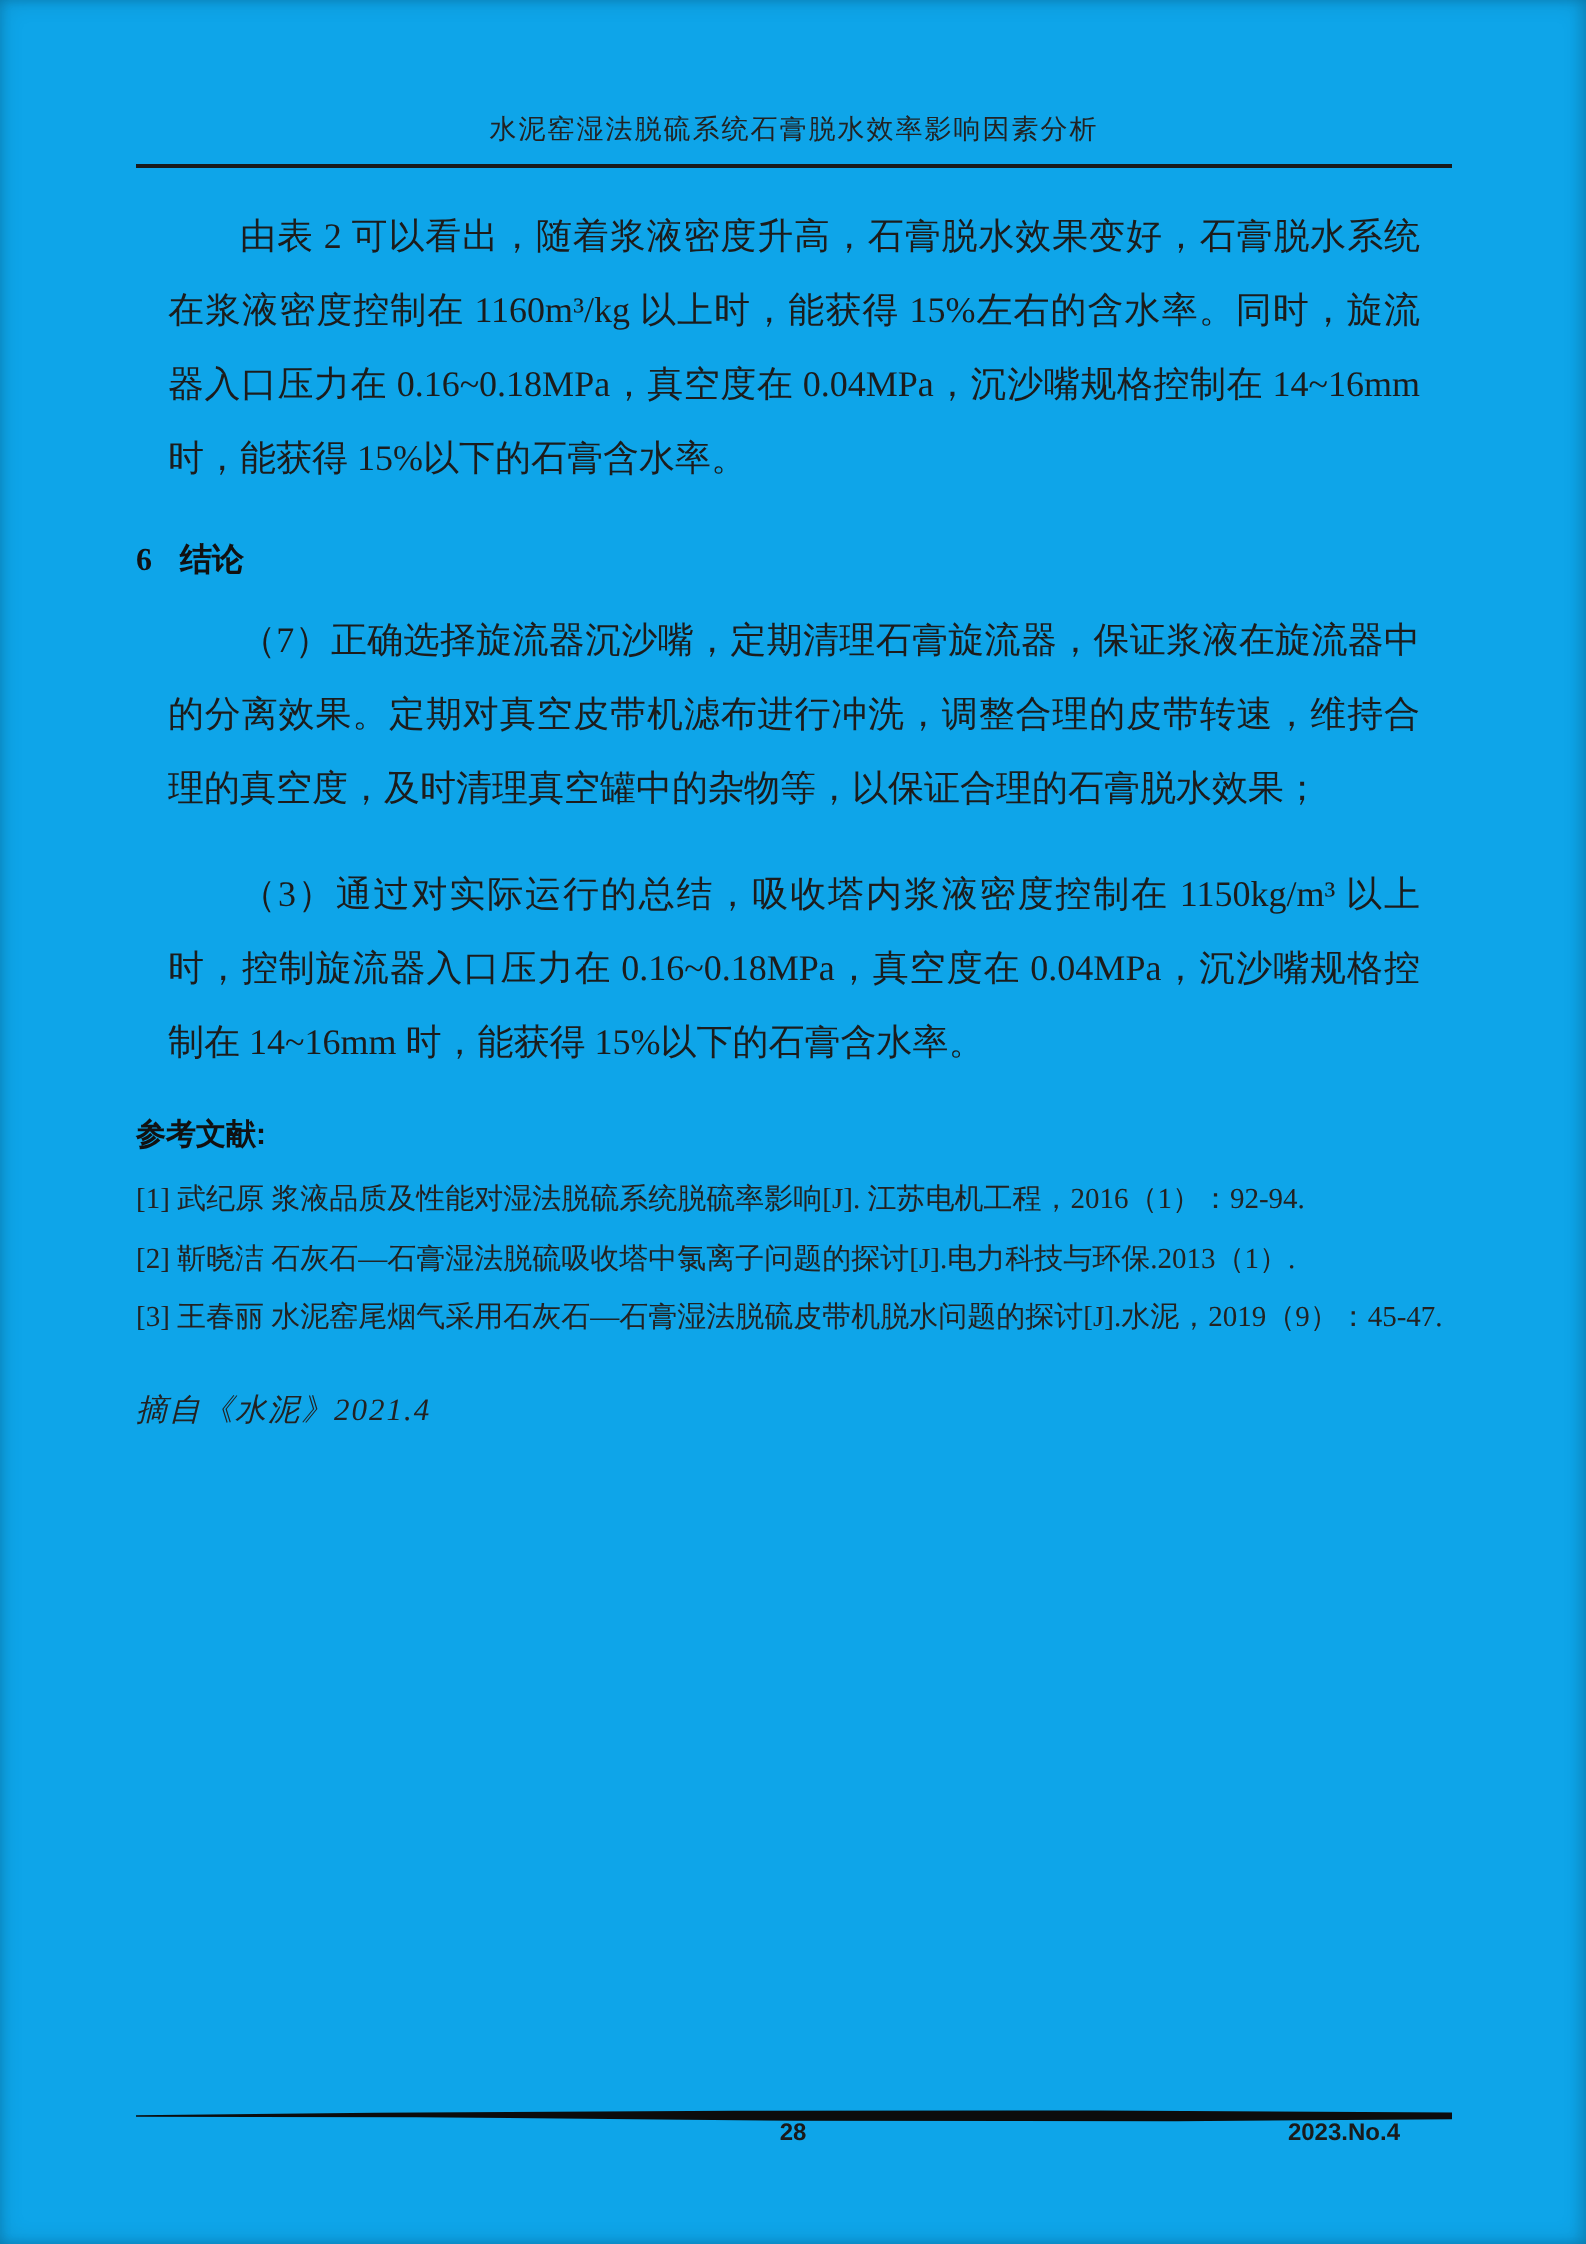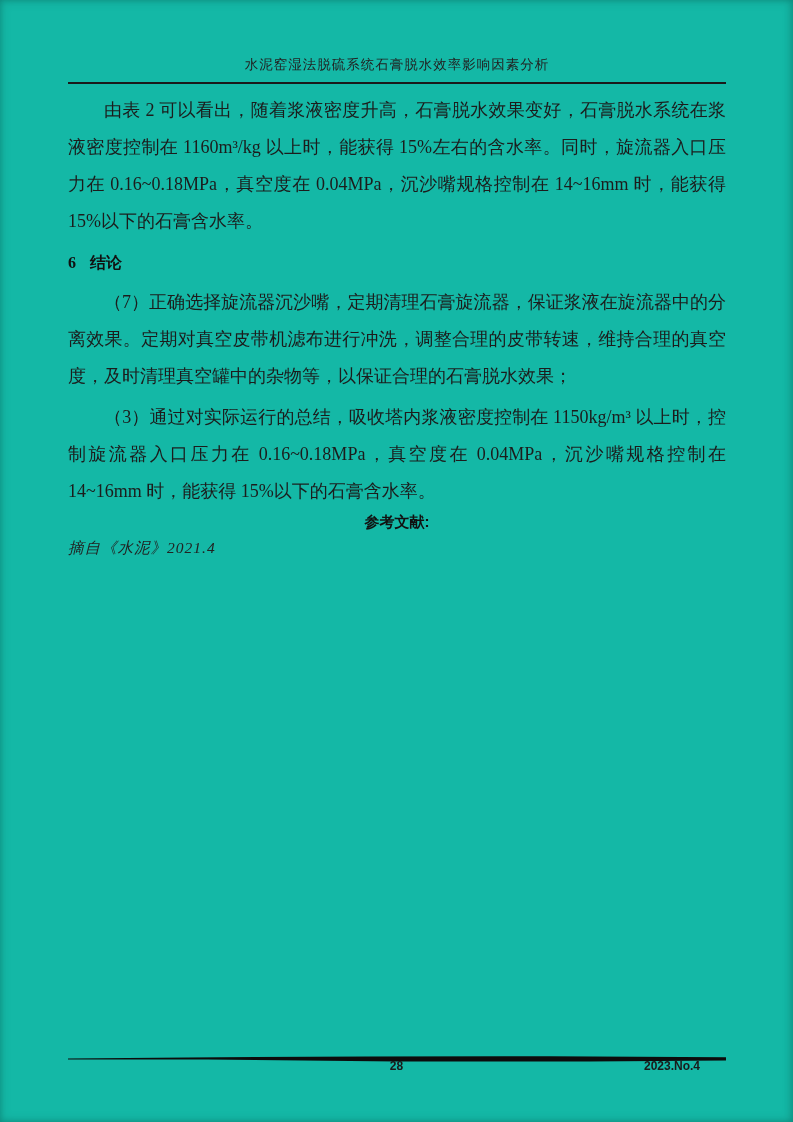--- a/index.html
+++ b/index.html
@@ -1,20 +1,20 @@
 <!DOCTYPE html>
 <html><head>
 <meta charset="utf-8">
 <style>
   html,body{margin:0;padding:0;background:#fff;}
   .page{
     position:relative;
     width:793px;height:1122px;
     margin:0 auto;
-    background:#14b8a6;
+    background:#0ea5e9;
     box-shadow:inset 0 0 12px rgba(0,0,0,0.14), inset -3px 0 6px rgba(0,0,0,0.10), inset 2px 0 4px rgba(0,0,0,0.08);
     overflow:hidden;
     font-family:"Liberation Serif","DejaVu Serif",serif;
     color:#1c1c1c;
   }
   .content{
     position:absolute;left:68px;top:0;width:658px;
   }
   .running-title{
     padding-top:56px;
@@ -27,56 +27,55 @@
     margin-top:8px;
     border:0;border-top:2px solid #1a1a1a;
     height:0;
   }
   .body-text{
     font-size:18px;
     line-height:37px;
     text-align:justify;
   }
   .body-text p{
-    margin:0;
+    margin:16px;
     text-indent:2em;
   }
   .para-first{margin-top:3px;}
   .section-heading{
     margin:6px 0 2px 0;
     font-size:16px;
     line-height:34px;
     font-weight:bold;
     font-family:"Liberation Sans","DejaVu Sans",sans-serif;
     color:#111;
   }
   .section-heading .h-num{
     font-family:"Liberation Serif","DejaVu Serif",serif;
     margin-right:14px;
   }
   .conclusion{margin-top:4px !important;}
   .references{
-    text-align:center;
   }
   .ref-heading{
     font-size:15px;
     font-weight:bold;
     line-height:24px;
     font-family:"Liberation Sans","DejaVu Sans",sans-serif;
     color:#111;
   }
   .ref-list{
     margin-top:6px;
     font-size:14.5px;
     line-height:29.5px;
     color:#222;
   }
   .ref-item{white-space:nowrap;}
   .source-note{
-    margin-top:4px;
+    margin-top:20px;
     font-size:15.5px;
     font-style:italic;
     letter-spacing:1px;
     color:#222;
   }
   .footer-rule-wrap{
     position:absolute;
     left:68px;top:1049px;width:658px;height:7px;
   }
   .footer-row{
@@ -107,20 +106,25 @@
       <div class="section-heading">
         <span class="h-num">6</span><span>结论</span>
       </div>
 
       <p class="conclusion">（7）正确选择旋流器沉沙嘴，定期清理石膏旋流器，保证浆液在旋流器中的分离效果。定期对真空皮带机滤布进行冲洗，调整合理的皮带转速，维持合理的真空度，及时清理真空罐中的杂物等，以保证合理的石膏脱水效果；</p>
       <p class="conclusion">（3）通过对实际运行的总结，吸收塔内浆液密度控制在 1150kg/m³ 以上时，控制旋流器入口压力在 0.16~0.18MPa，真空度在 0.04MPa，沉沙嘴规格控制在 14~16mm 时，能获得 15%以下的石膏含水率。</p>
     </div>
 
     <div class="references">
       <div class="ref-heading">参考文献:</div>
+      <div class="ref-list">
+        <div class="ref-item">[1] 武纪原  浆液品质及性能对湿法脱硫系统脱硫率影响[J]. 江苏电机工程，2016（1）：92-94.</div>
+        <div class="ref-item">[2] 靳晓洁  石灰石—石膏湿法脱硫吸收塔中氯离子问题的探讨[J].电力科技与环保.2013（1）.</div>
+        <div class="ref-item">[3] 王春丽  水泥窑尾烟气采用石灰石—石膏湿法脱硫皮带机脱水问题的探讨[J].水泥，2019（9）：45-47.</div>
+      </div>
     </div>
 
     <div class="source-note">摘自《水泥》2021.4</div>
   </div>
 
   <div class="footer-rule-wrap">
     <svg width="658" height="7" viewBox="0 0 658 7" xmlns="http://www.w3.org/2000/svg">
       <polygon points="0,2.6 120,1.4 300,0.4 480,0.2 658,1.2 658,4.6 520,5.6 330,5.4 140,3.6 0,3.4" fill="#0c0c0c"></polygon>
     </svg>
   </div>

